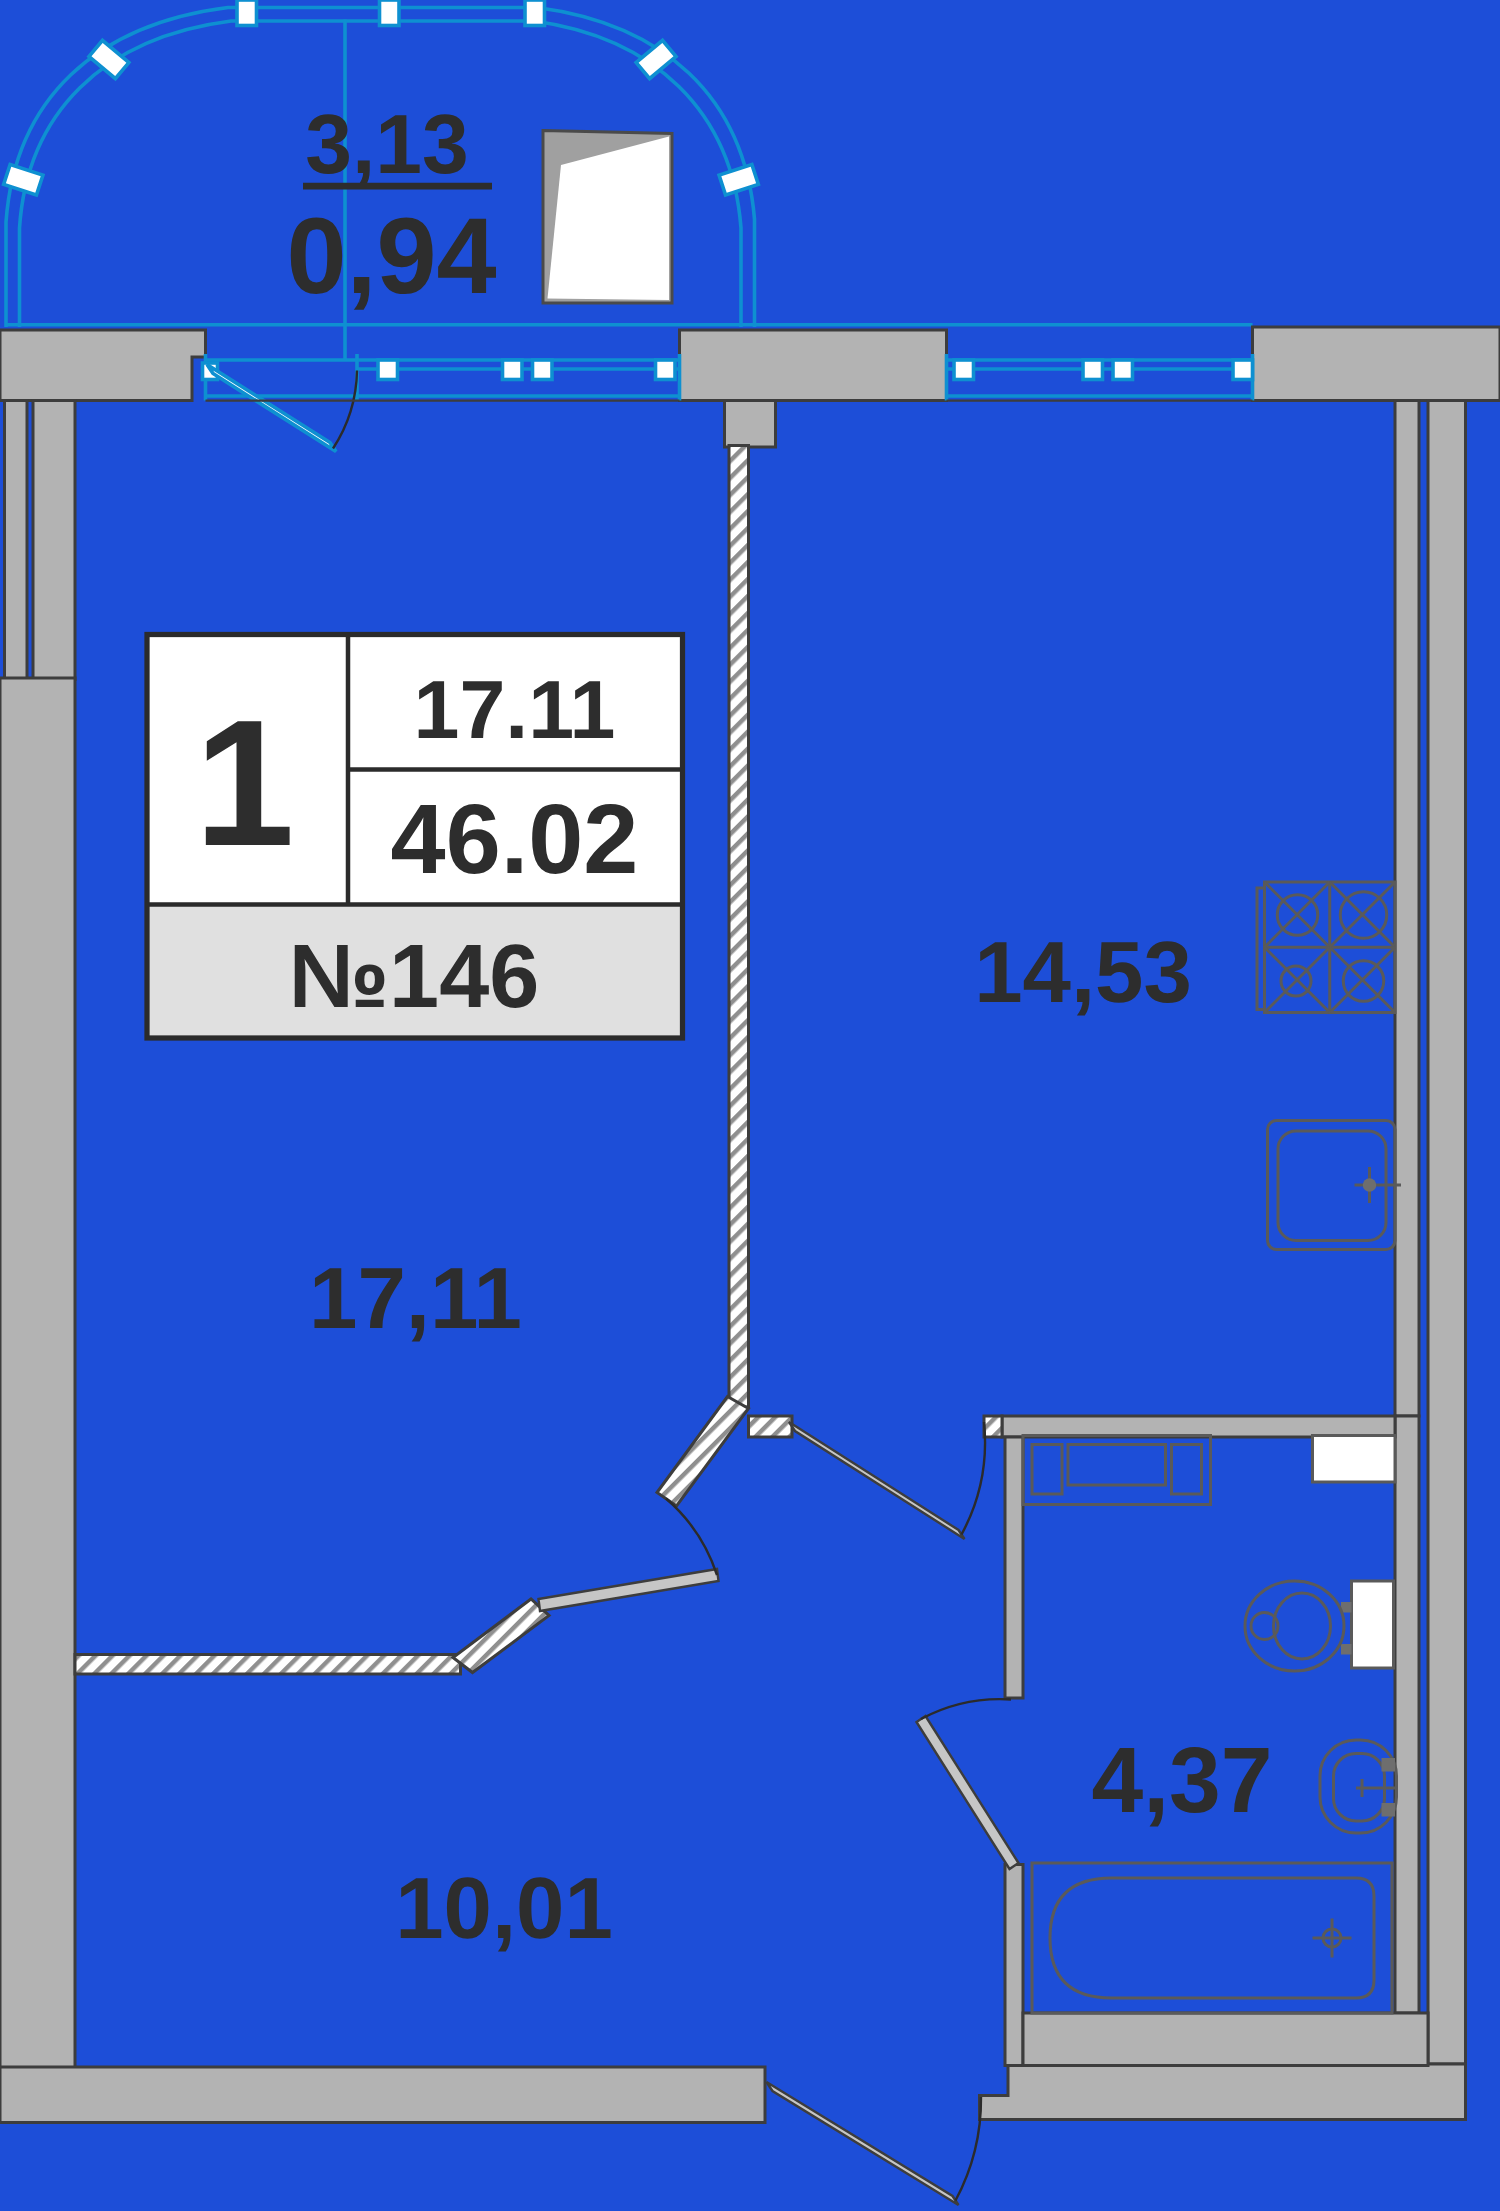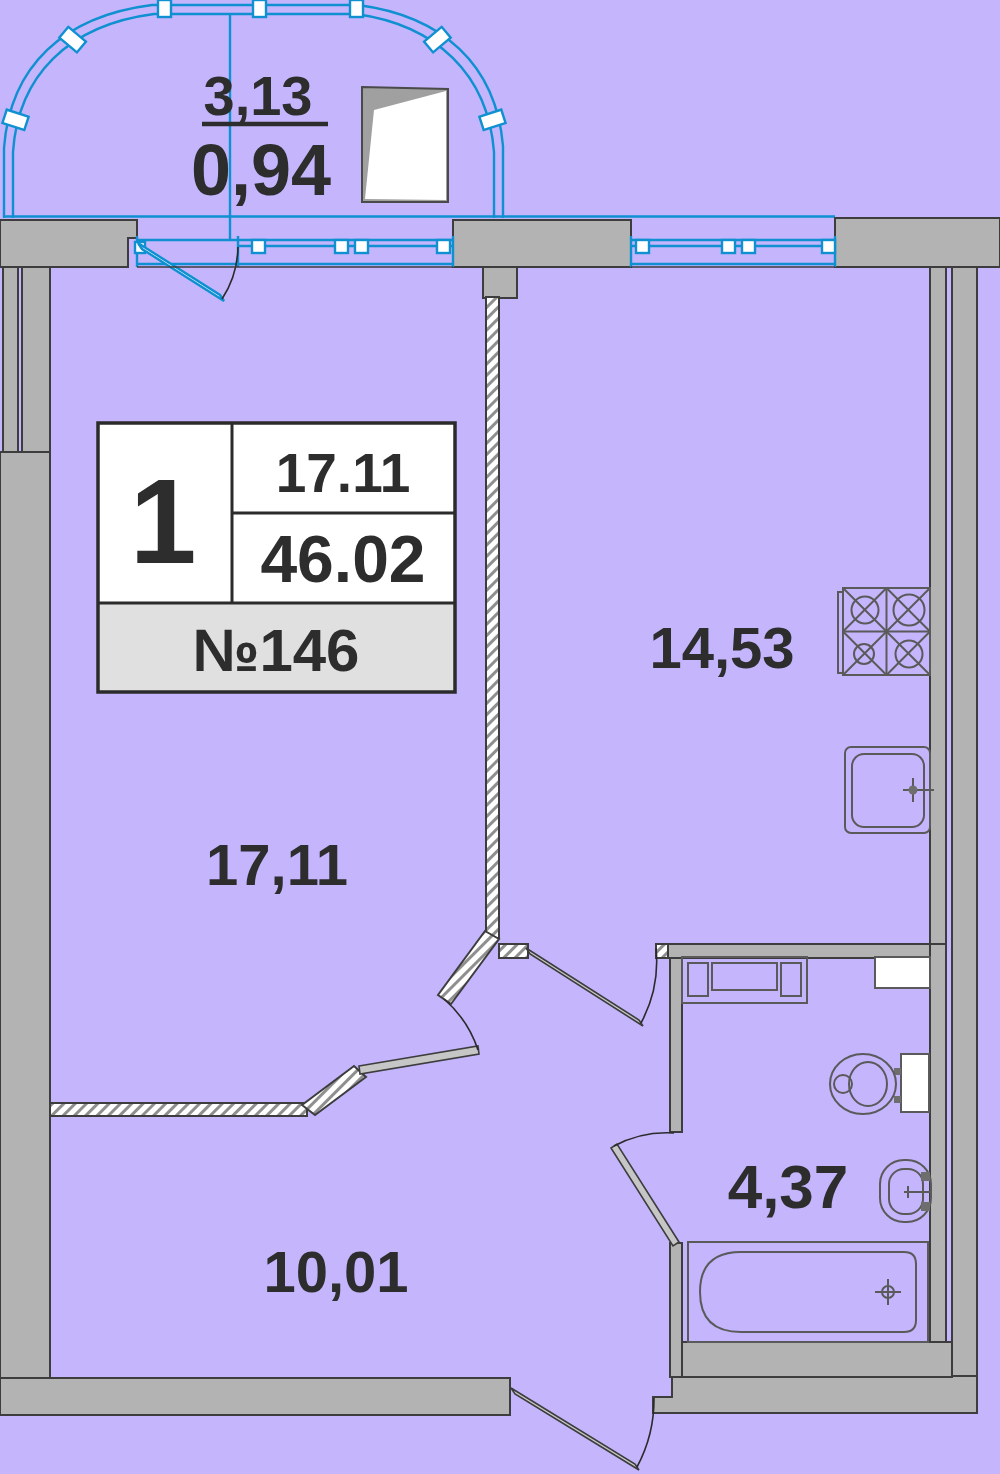--- a/index.html
+++ b/index.html
@@ -1,16 +1,16 @@
 <!DOCTYPE html>
 <html><head>
 <meta charset="utf-8">
 <style>
   html,body{margin:0;padding:0;background:#ffffff;}
-  .page{width:1000px;height:1474px;position:relative;background:#c4b5fd;}
+  .page{width:1000px;height:1474px;position:relative;background:#1d4ed8;}
   svg{display:block;}
   .w{fill:#b3b3b3;stroke:#3d3d3d;stroke-width:2;}
   .h{fill:url(#hatch);stroke:#3d3d3d;stroke-width:2;}
   .bl{stroke:#0e90d1;fill:none;stroke-width:2.4;}
   .blf{stroke:#0e90d1;fill:#ffffff;stroke-width:2.4;}
   .fx{stroke:#5a5a5a;fill:none;stroke-width:2;}
   .fxf{stroke:#5a5a5a;fill:#ffffff;stroke-width:2;}
   .fxd{fill:#6e6e6e;stroke:none;}
   .leaf{fill:#c6c6c6;stroke:#3d3d3d;stroke-width:1.6;}
   .arc{fill:none;stroke:#2b2b2b;stroke-width:1.6;}

